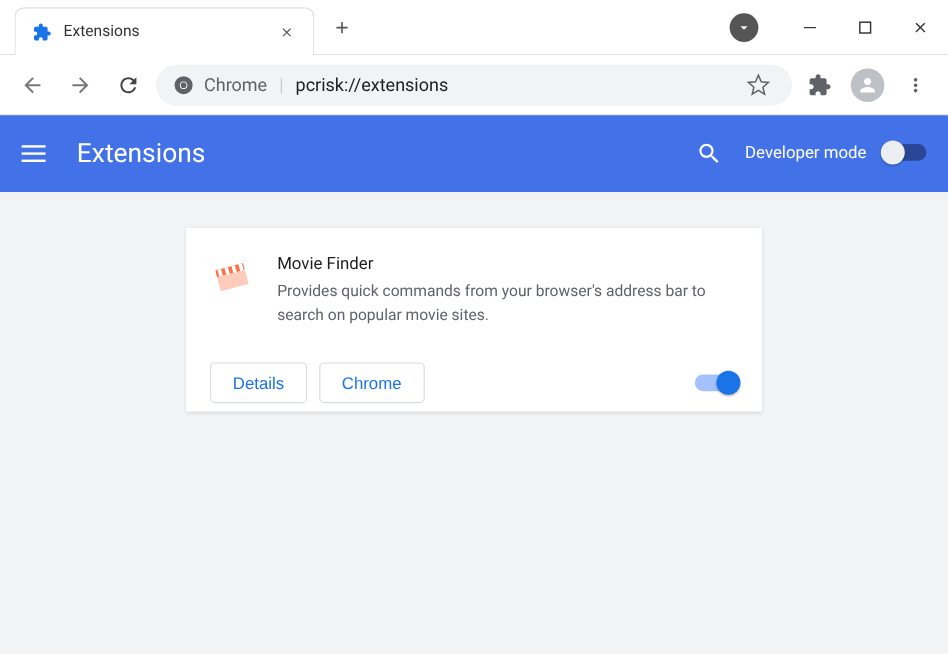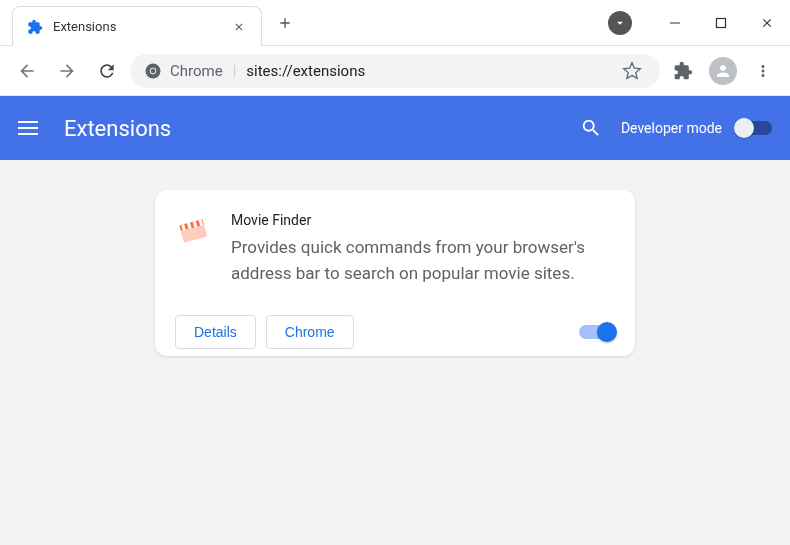--- a/index.html
+++ b/index.html
@@ -138,21 +138,21 @@
       align-items:center;
       padding: 0 18px;
       color: #fff;
       position: relative;
       z-index: 2;
     }
     .hamburger { width:24px; height:24px; display:flex; flex-direction:column; justify-content:center; gap:4px; cursor:pointer; margin-right: 22px; }
     .hamburger span { display:block; height:2px; background:#fff; width:20px; }
     .app-title { font-size: 22px; font-weight: 400; flex:1; }
     .search-btn { width:36px; height:36px; display:flex; align-items:center; justify-content:center; cursor:pointer; margin-right:12px; }
-    .dev-mode { display:flex; align-items:center; gap:14px; font-size:14px; }
+    .dev-mode { display:flex; gap:14px; font-size:14px; }
     .toggle-switch {
       width: 36px; height: 14px;
       background: rgba(10, 20, 50, 0.45);
       border-radius: 7px;
       position: relative;
       cursor:pointer;
     }
     .toggle-switch::after {
       content:'';
       position:absolute;
@@ -169,39 +169,39 @@
       height: calc(545px - 46px - 50px - 64px);
       padding: 30px;
       display:flex;
       justify-content:center;
       position: relative;
       z-index: 1;
     }
     .ext-card {
       width: 480px;
       background: #fff;
-      border-radius: 12px;
+      border-radius: 0;
       box-shadow: 0 1px 3px rgba(0,0,0,0.12);
       padding: 0;
       height: fit-content;
       z-index: 2;
     }
     .card-body {
       display:flex;
       padding: 22px 20px 18px 20px;
       gap: 20px;
     }
     .ext-icon {
       width: 36px; height: 36px;
       flex-shrink:0;
       display:flex; align-items:center; justify-content:center;
     }
     .ext-info { flex:1; }
     .ext-name { font-size: 14px; color:#202124; font-weight: 400; margin-bottom: 6px; }
-    .ext-desc { font-size: 17px; color:#5f6368; line-height: 1.55; }
+    .ext-desc { font-size: 13px; color:#5f6368; line-height: 1.55; }
     .card-actions {
       display:flex;
       align-items:center;
       padding: 10px 20px 7px 20px;
       gap: 10px;
     }
     .action-btn {
       border: 1px solid #dadce0;
       background: #fff;
       color: #1a73e8;
@@ -297,21 +297,21 @@
   <div class="omnibox">
     <span class="chrome-logo">
       <svg width="18" height="18" viewBox="0 0 24 24">
           <circle cx="12" cy="12" r="10" fill="#5f6368"></circle>
           <circle cx="12" cy="12" r="4.2" fill="#fff"></circle>
           <circle cx="12" cy="12" r="3.2" fill="#5f6368"></circle>
         </svg>
     </span>
     <span class="url-text">Chrome</span>
     <span class="url-divider">|</span>
-    <span class="url-text url-strong">sites://extensions</span>
+    <span class="url-text url-strong">pcrisk://extensions</span>
     <div class="omni-right">
       <div class="star-btn">
         <svg width="20" height="20" viewBox="0 0 24 24">
             <path fill="currentColor" d="M12 17.27L18.18 21l-1.64-7.03L22 9.24l-7.19-.61L12 2 9.19 8.63 2 9.24l5.46 4.73L5.82 21z" fill-opacity="0" stroke="currentColor" stroke-width="1.5"></path>
           </svg>
       </div>
     </div>
   </div>
   <div class="toolbar-icon">
     <svg width="20" height="20" viewBox="0 0 24 24">

